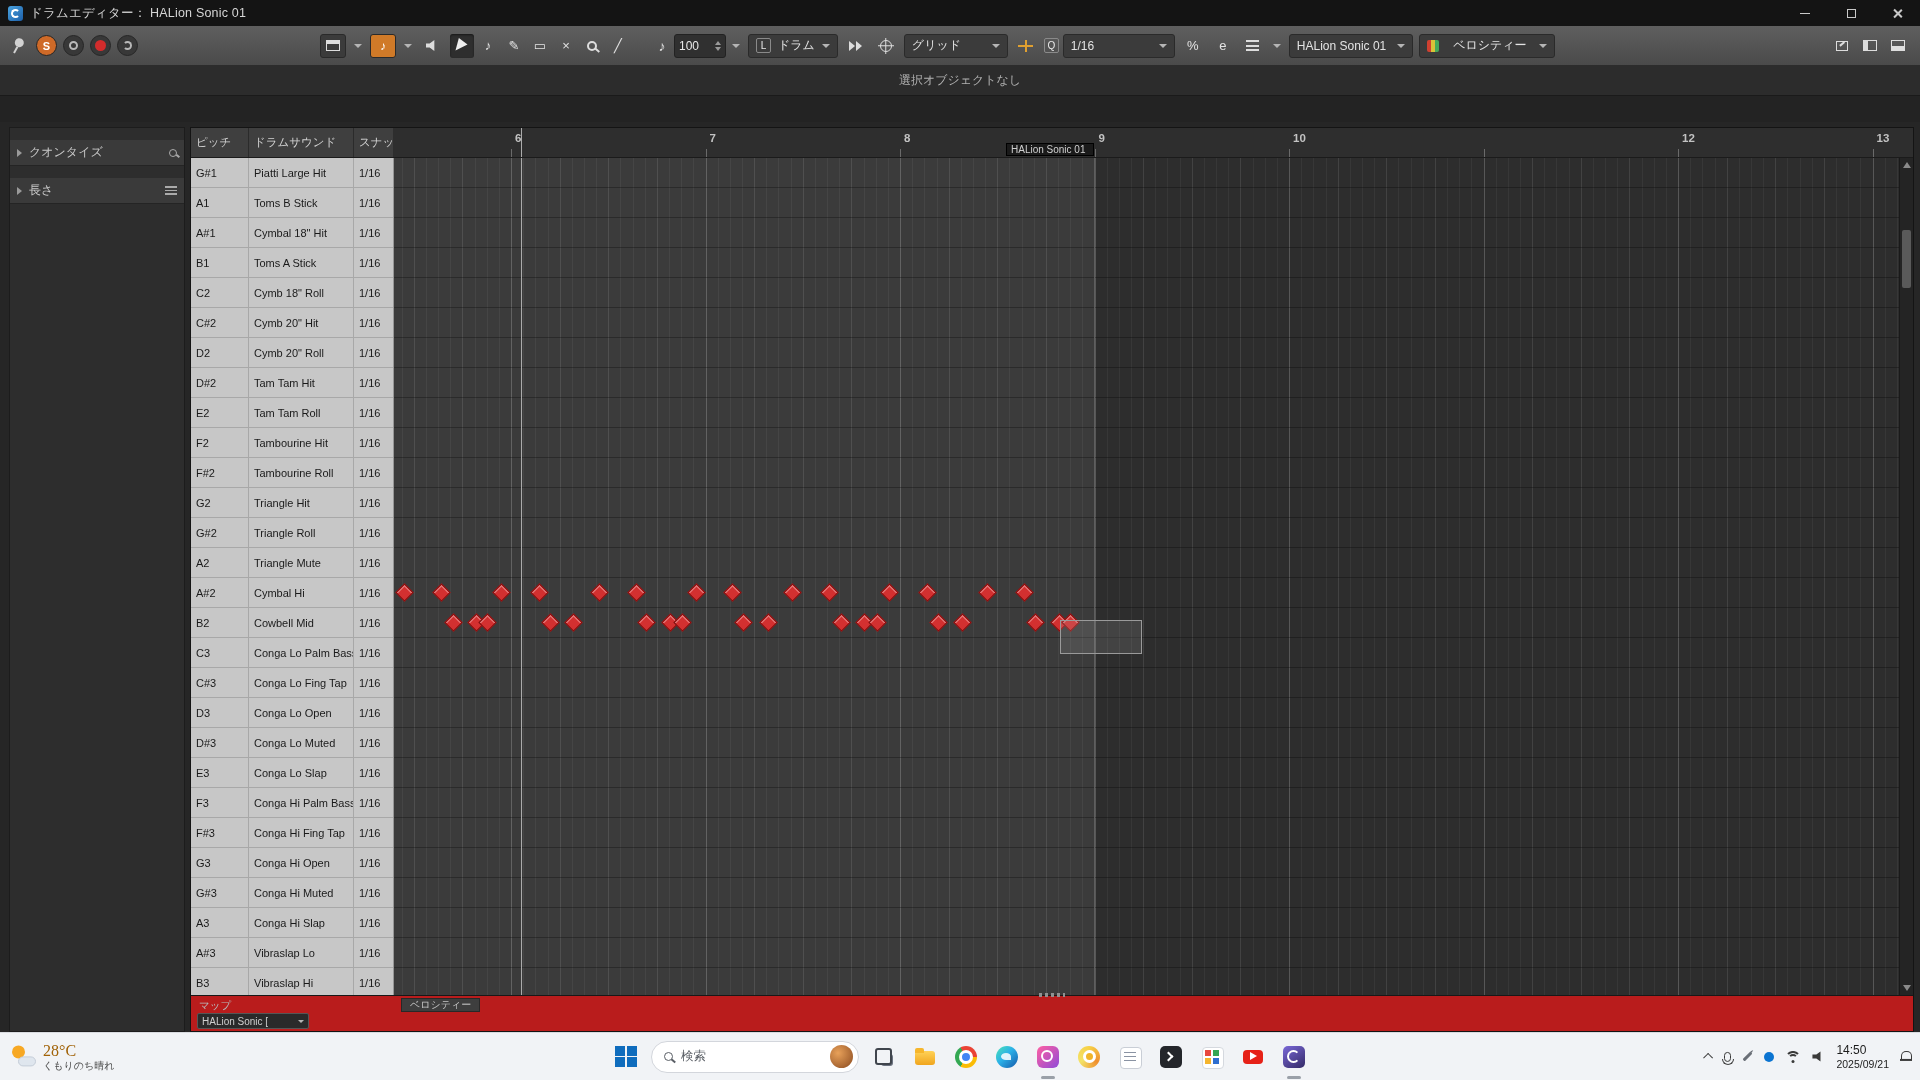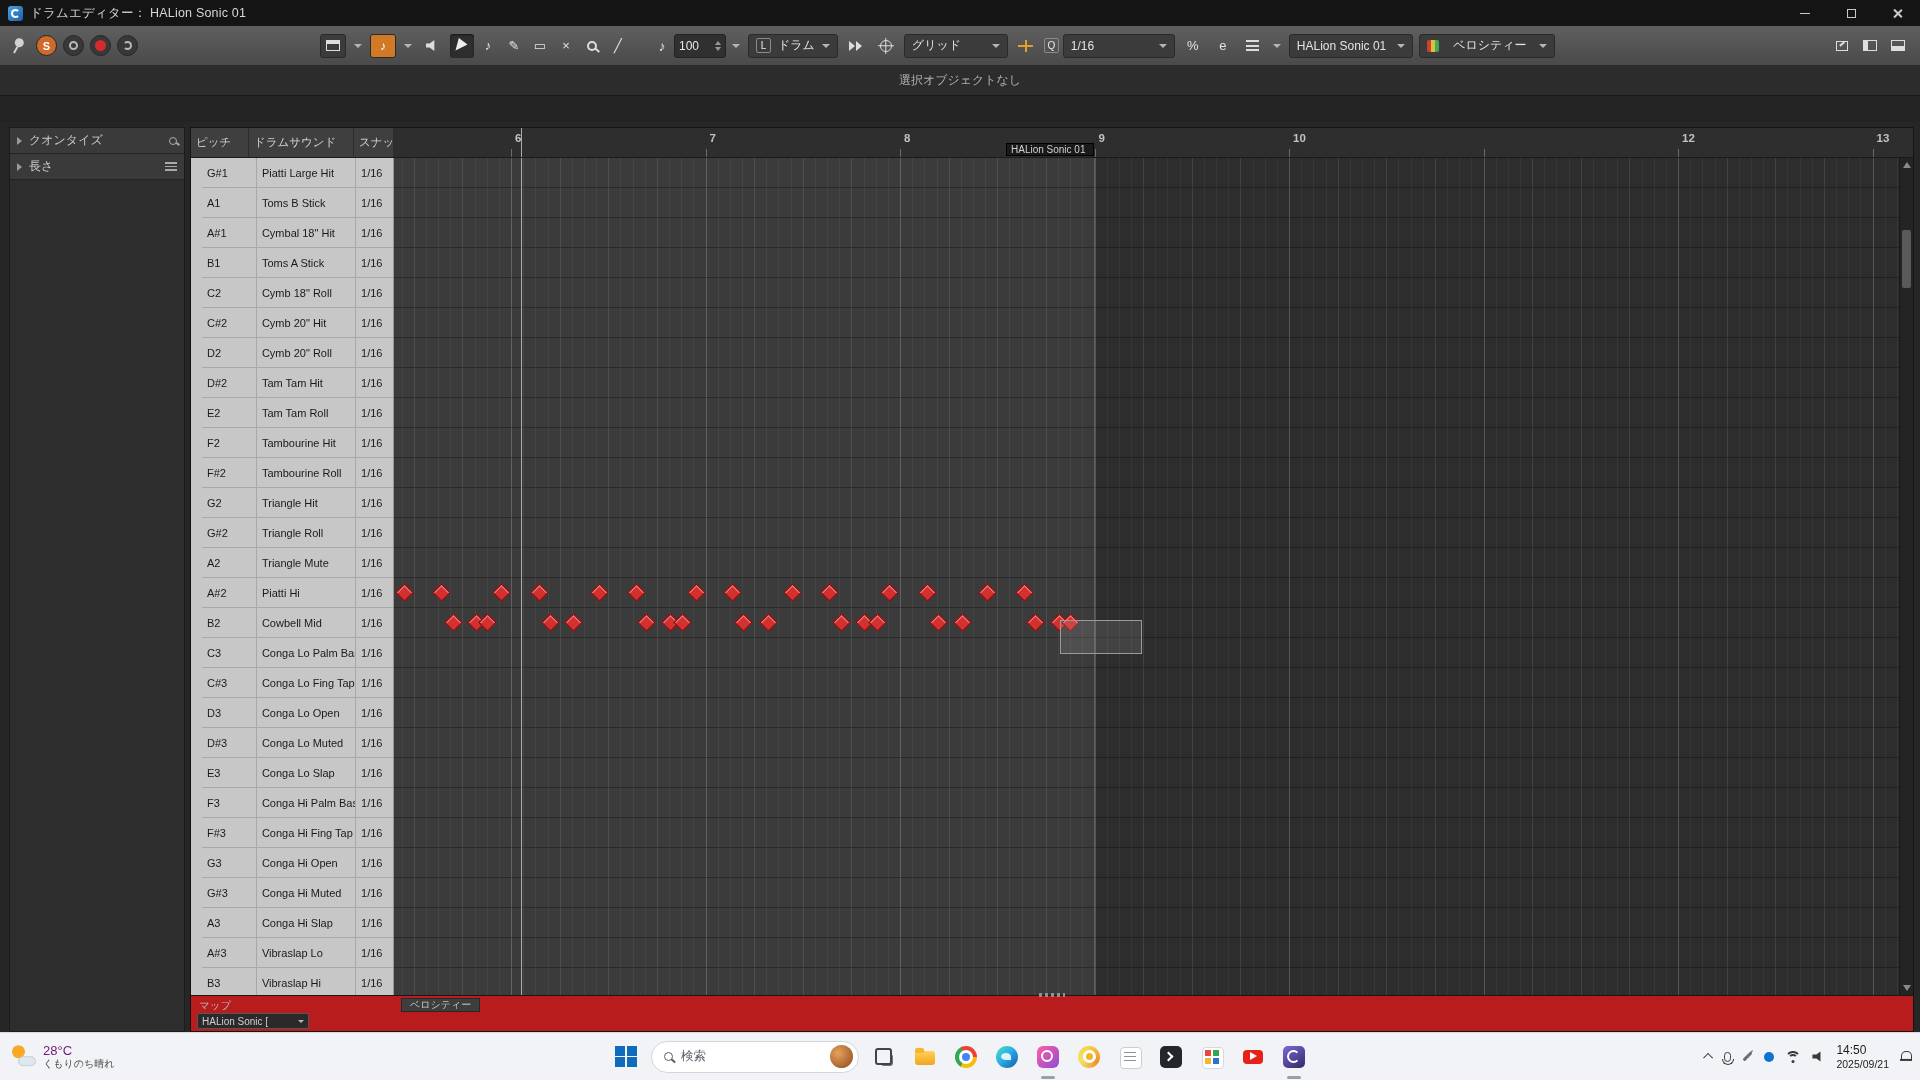--- a/index.html
+++ b/index.html
@@ -78,39 +78,39 @@
 .pane-b::before { content:""; position:absolute; left:0; right:0; bottom:0; height:4px; background:#ddd; }
 .corner-arrow { width:12px; height:10px; border:1.5px solid #ddd; position:relative; display:block; }
 .corner-arrow::after { content:""; position:absolute; left:2px; top:1px; width:6px; height:1.5px; background:#ddd; transform:rotate(-40deg); }
 
 
 .infoline { height:30px; background:#2c2c2c; border-bottom:1px solid #1a1a1a; display:flex; align-items:center; justify-content:center; color:#b2b2b2; font-size:12px; }
 
 
 .workspace { position:absolute; top:122px; left:0; right:0; bottom:48px; background:#262626; display:flex; gap:5px; padding:5px 6px 0 9px; }
 .left-panel { width:176px; background:#2d2d2d; border:1px solid #1c1c1c; }
-.lp-item { height:26px; display:flex; align-items:center; gap:7px; padding:0 7px; background:#3a3a3a; border-bottom:1px solid #242424; color:#c9c9c9; font-size:12px; }
+.lp-item { height:26px; display:flex; align-items:center; gap:7px; padding:0 7px; background:#3a3a3a; border-bottom:1px solid #242424; color:#c9c9c9; font-size:12px;margin-top:12px; }
 .lp-caret { width:0; height:0; border-top:4px solid transparent; border-bottom:4px solid transparent; border-left:5px solid #9a9a9a; display:block; }
 .lp-right { margin-left:auto; display:flex; align-items:center; }
 .lp-mag { width:8px; height:8px; border:1.5px solid #aaa; border-radius:50%; position:relative; display:block; }
 .lp-mag::after { content:""; position:absolute; width:4px; height:1.5px; background:#aaa; right:-4px; bottom:-1px; transform:rotate(40deg); }
 .lp-menu { width:12px; height:9px; background:repeating-linear-gradient(180deg,#aaa 0 1.5px,transparent 1.5px 3.5px); display:block; }
 
 
 .editor { flex:1; min-width:0; display:flex; flex-direction:column; background:#303030; border:1px solid #141414; }
 .ed-header { height:30px; display:flex; border-bottom:1px solid #1b1b1b; }
 .colhead { width:202px; display:flex; background:#3f3f3f; }
 .ch { display:flex; align-items:center; padding-left:5px; font-size:11.5px; color:#d2d2d2; border-right:1px solid #2b2b2b; overflow:hidden; white-space:nowrap; }
 .ch.c-pitch { width:58px; } .ch.c-sound { width:105px; } .ch.c-snap { width:39px; border-right:none; }
 .ruler { flex:1; position:relative; background:#2e2e2e; overflow:hidden; }
 .rnum { position:absolute; top:4px; font-size:11.5px; font-weight:bold; color:#c2c2c2; }
 .rtick { position:absolute; bottom:0; width:1px; height:8px; background:#6a6a6a; }
 .part-label { position:absolute; top:15px; height:13px; width:88px; display:flex; align-items:center; padding:0 4px; background:#1a1a1a; border:1px solid #000; color:#cfcfcf; font-size:10px; white-space:nowrap; overflow:hidden; }
 .ed-main { flex:1; min-height:0; display:flex; }
-.rowlabels { width:202px; background:#c7c7c7; overflow:hidden;padding-left:11px; }
+.rowlabels { width:202px; background:#c7c7c7; overflow:hidden; }
 .drow { height:30px; display:flex; border-bottom:1px solid #a8a8a8; }
 .dc { font-size:11px; color:#1a1a1a; display:flex; align-items:center; padding-left:5px; border-right:1px solid #a8a8a8; overflow:hidden; white-space:nowrap; }
 .dc.c-pitch { width:58px; } .dc.c-sound { width:105px; } .dc.c-snap { width:39px; border-right:none; }
 .grid { flex:1; position:relative; background:#2d2d2d; overflow:hidden; }
 .partbg { position:absolute; top:0; bottom:0; left:0; background:#3b3b3b; }
 .gl { position:absolute; top:0; bottom:0; width:1px; }
 .gl.s { background:rgba(255,255,255,0.05); }
 .gl.b { background:rgba(255,255,255,0.10); }
 .gl.m { background:rgba(255,255,255,0.20); }
 .hl { position:absolute; left:0; right:0; height:1px; background:rgba(0,0,0,0.28); }
@@ -130,21 +130,21 @@
 .map-dd .arr { border-left-width:3.5px; border-right-width:3.5px; border-top-width:3.5px; }
 .lane-tab { position:absolute; left:210px; top:2px; height:14px; padding:0 8px; background:#3e3e3e; border:1px solid #282828; color:#c5c5c5; font-size:10px; display:flex; align-items:center; }
 .drag-dots { position:absolute; top:-3px; left:50%; transform:translateX(-50%); width:26px; height:4px; background:repeating-linear-gradient(90deg,#909090 0 3px,transparent 3px 6px); }
 
 
 .taskbar { position:absolute; left:0; right:0; bottom:0; height:48px; background:#f1f3f6; border-top:1px solid #d9dbe0; }
 .tb-weather { position:absolute; left:10px; top:50%; transform:translateY(-50%); display:flex; align-items:center; gap:7px; }
 .weather-icon { width:26px; height:24px; position:relative; }
 .sun { position:absolute; width:13px; height:13px; border-radius:50%; background:#f7a824; top:1px; left:2px; }
 .cloud { position:absolute; width:18px; height:10px; border-radius:6px; background:#dfe6ee; border:1px solid #c5cdd8; bottom:2px; right:0; }
-.wt-temp { font-size:13px; color:#701a75; line-height:1.2; }
+.wt-temp { font-size:16px; color:#a16207; line-height:1.2;font-family:Liberation Serif, serif; }
 .wt-desc { font-size:10px; color:#4a4a4a; line-height:1.2; }
 .tb-center { position:absolute; left:50%; top:0; height:100%; transform:translateX(-50%); display:flex; align-items:center; gap:9px; }
 .tbapp { width:32px; height:32px; border-radius:6px; display:flex; align-items:center; justify-content:center; position:relative; }
 .tbapp .ind, .ind { position:absolute; bottom:-6px; left:50%; transform:translateX(-50%); width:14px; height:3px; border-radius:2px; background:#9aa0a8; }
 .winlogo { display:grid; grid-template-columns:10px 10px; grid-template-rows:10px 10px; gap:1.5px; }
 .winlogo i { background:#0f6cbd; display:block; }
 .searchbox { width:208px; height:32px; background:#fff; border:1px solid #d3d6dc; border-radius:17px; display:flex; align-items:center; padding:0 5px 0 12px; gap:8px; }
 .mag { width:9px; height:9px; border:1.5px solid #5a5f66; border-radius:50%; position:relative; display:block; flex:none; }
 .mag::after { content:""; position:absolute; width:5px; height:1.5px; background:#5a5f66; right:-4px; bottom:-1px; transform:rotate(40deg); }
 .search-text { font-size:12.5px; color:#5a5f66; flex:1; }
@@ -455,21 +455,21 @@
               <div class="dc c-sound">Triangle Roll</div>
               <div class="dc c-snap">1/16</div>
             </div>
             <div class="drow">
               <div class="dc c-pitch">A2</div>
               <div class="dc c-sound">Triangle Mute</div>
               <div class="dc c-snap">1/16</div>
             </div>
             <div class="drow">
               <div class="dc c-pitch">A#2</div>
-              <div class="dc c-sound">Piatti Hi</div>
+              <div class="dc c-sound">Cymbal Hi</div>
               <div class="dc c-snap">1/16</div>
             </div>
             <div class="drow">
               <div class="dc c-pitch">B2</div>
               <div class="dc c-sound">Cowbell Mid</div>
               <div class="dc c-snap">1/16</div>
             </div>
             <div class="drow">
               <div class="dc c-pitch">C3</div>
               <div class="dc c-sound">Conga Lo Palm Bass</div>

